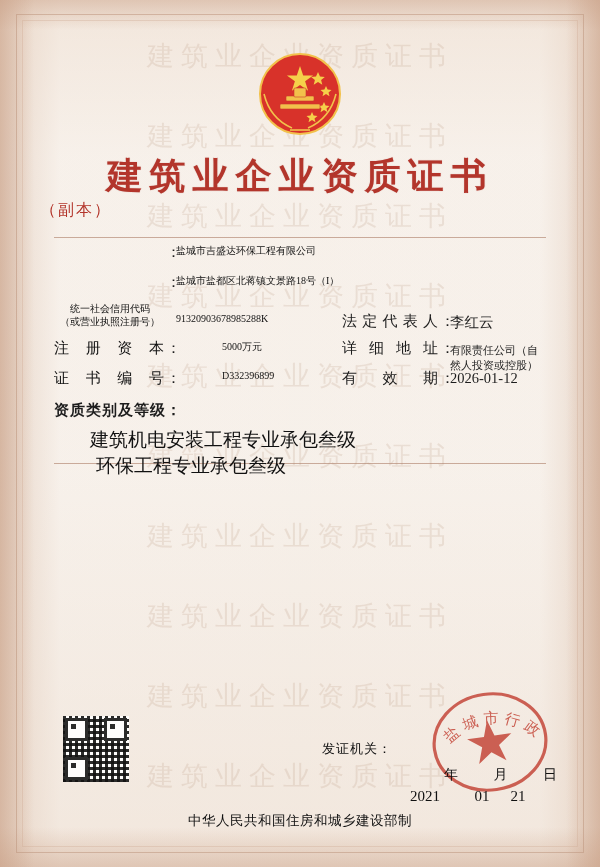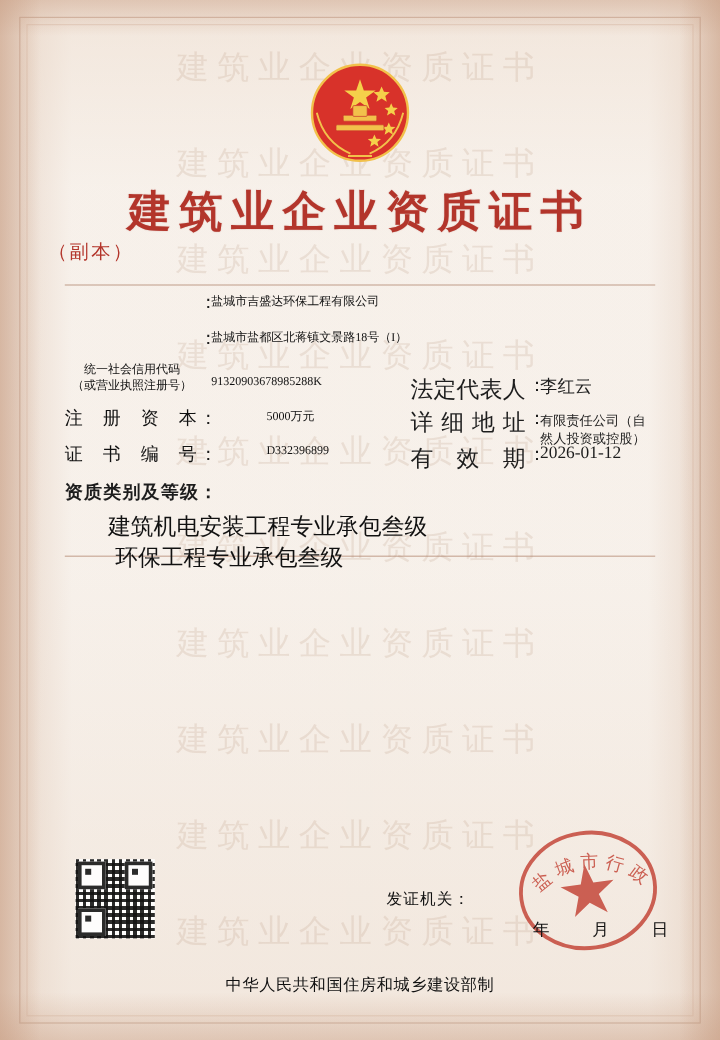--- a/index.html
+++ b/index.html
@@ -120,21 +120,21 @@
   .val{
     position:absolute;left:122px;top:1px;
     font-size:10px;
     color:#111;
   }
   .lbl2{
     position:absolute;left:288px;top:0;
     width:96px;
     text-align:justify;
     text-align-last:justify;
-    font-size:19px;
+    font-size:15px;
   }
   .colon2{position:absolute;left:386px;top:0;font-size:15px;}
   .val2{
     position:absolute;left:396px;top:1px;
     font-size:14.5px;
   }
   .val2.small{font-size:11px;top:4px;}
   .code-lbl{
     position:absolute;left:0;top:-3px;width:112px;
     font-size:10px;line-height:13px;text-align:center;color:#111;
@@ -308,15 +308,18 @@
       <path id="sealarc" d="M 16,64 A 56,48 0 0 1 108,64" fill="none"></path>
       <text font-family="'Liberation Serif',serif" font-size="15" fill="#c0392b" letter-spacing="5">
         <textPath href="#sealarc" startOffset="8%">盐城市行政审批局</textPath>
       </text>
     </g>
   </svg>
 
   <div class="issuer">发证机关：</div>
   <div class="ymd">年  月  日</div>
 
+  <div class="date-line">
+    <span class="d-y">2021</span><span class="d-m">01</span><span class="d-d">21</span>
+  </div>
 
   <div class="footer">中华人民共和国住房和城乡建设部制</div>
 </div>
 
 </body></html>

